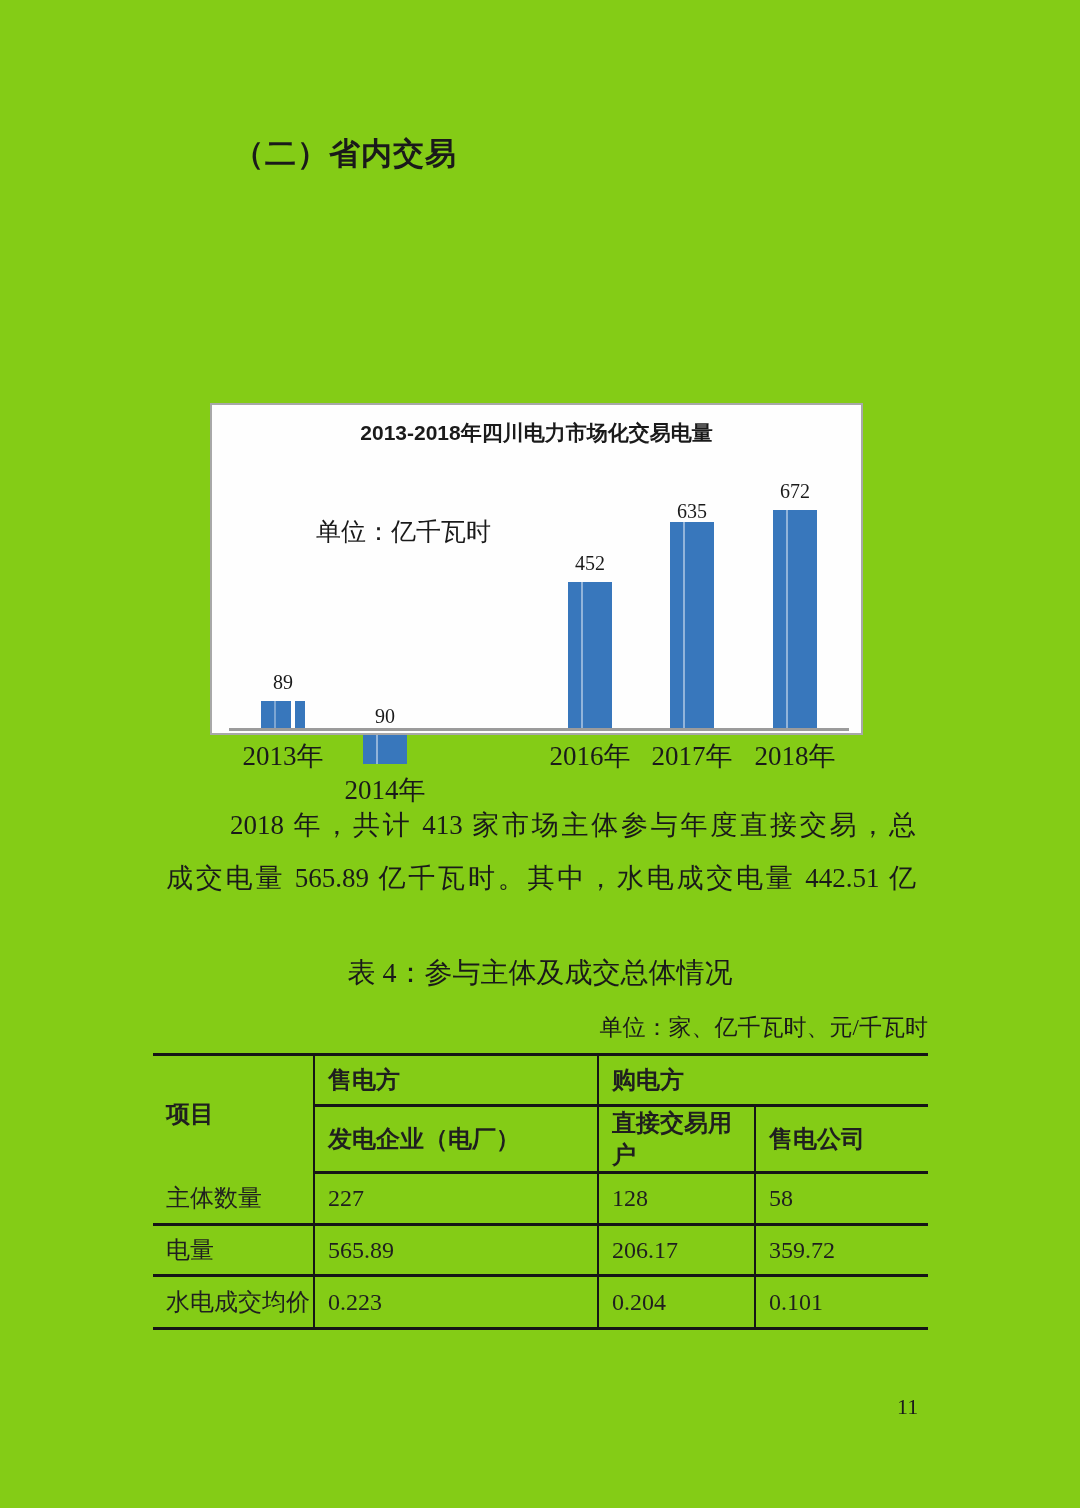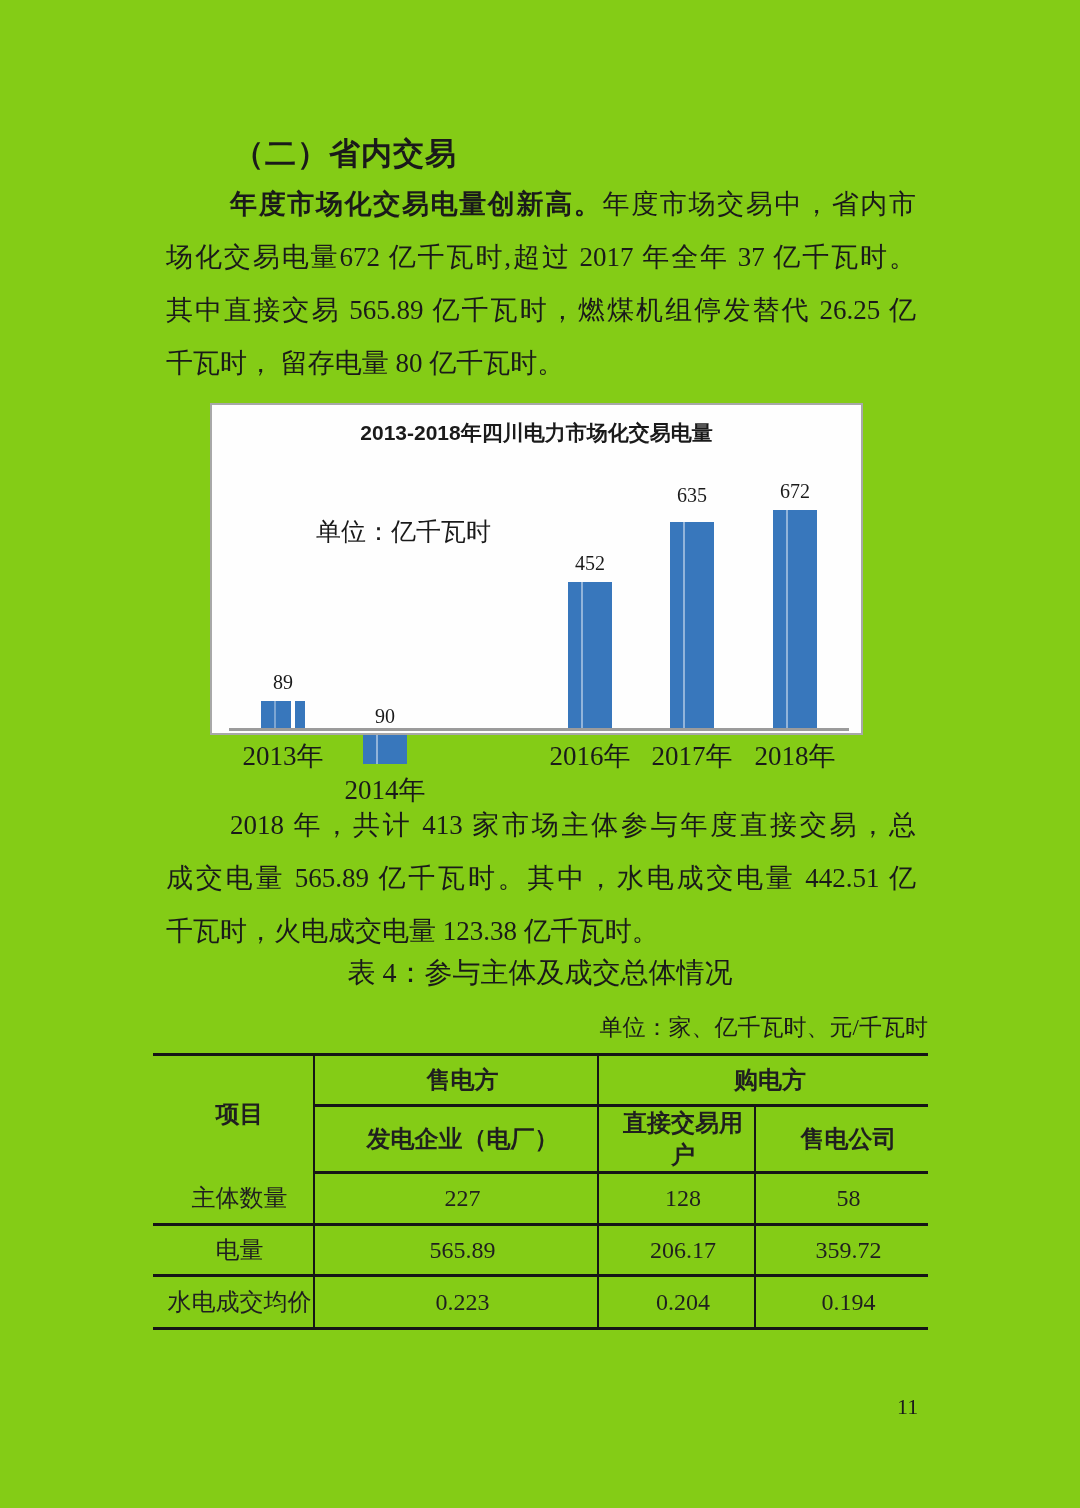--- a/index.html
+++ b/index.html
@@ -39,42 +39,36 @@
   .bar-value{position:absolute;left:0;width:100%;text-align:center;font-size:20px;}
   .year-label{position:absolute;bottom:5px;left:0;width:100%;text-align:center;font-size:27px;}
   .axis-line{position:absolute;left:17px;top:323px;width:620px;height:3px;background:#9b9b9b;}
   
   .tbl-caption{position:absolute;left:0;top:954px;width:1080px;text-align:center;font-size:28px;}
   .unit-note{position:absolute;right:152px;top:1012px;font-size:23px;}
   table.data{
     position:absolute;left:153px;top:1053px;width:775px;border-collapse:collapse;table-layout:fixed;
     font-size:24px;color:#1f1f1f;font-family:"Liberation Serif","DejaVu Serif",serif;
   }
-  table.data th,table.data td{font-weight:400;text-align:center;vertical-align:middle;padding:0 0 0 13px;}
+  table.data th,table.data td{font-weight:400;text-align:left;vertical-align:middle;padding:0 0 0 13px;}
   table.data th{font-weight:700;}
   .bt{border-top:3px solid #161616;}
   .bb{border-bottom:3px solid #161616;}
   .vl{border-left:2px solid #161616;}
   .rh1{height:51px;} .rh2{height:51px;}
   .rd1{height:52px;} .rd2{height:51px;} .rd3{height:53px;}
   .page-num{position:absolute;left:897px;top:1394px;font-size:22px;}
 </style>
 </head>
 <body>
 
 <div class="page">
 
   <div class="heading">（二）省内交易</div>
 
-  <div class="para" style="top:178px;">
-    <div class="jline indent"><span class="b">年度市场化交易电量创新高。</span><span>年度市场交易中，省内市</span></div>
-    <div class="jline">场化交易电量672 亿千瓦时,超过 2017 年全年 37 亿千瓦时。</div>
-    <div class="jline">其中直接交易 565.89 亿千瓦时，燃煤机组停发替代 26.25 亿</div>
-    <div class="lline">千瓦时， 留存电量 80 亿千瓦时。</div>
-  </div>
 
   <div class="chart-box">
     <div class="chart-title">2013-2018年四川电力市场化交易电量</div>
     <div class="chart-unit">单位：亿千瓦时</div>
     <div class="plot">
       <div class="chart-col c0">
         <div class="bar-value" style="bottom: 85px;">89</div>
         <div class="bar split" style="height: 29px; background-color: rgb(56, 119, 188);"></div>
         <div class="year-label">2013年</div>
       </div>
@@ -82,37 +76,36 @@
         <div class="bar-value" style="bottom: 85px;">90</div>
         <div class="bar" style="height: 29px; background-color: rgb(56, 119, 188);"></div>
         <div class="year-label">2014年</div>
       </div>
       <div class="chart-col c3">
         <div class="bar-value" style="bottom: 204px;">452</div>
         <div class="bar" style="height: 148px; background-color: rgb(56, 119, 188);"></div>
         <div class="year-label">2016年</div>
       </div>
       <div class="chart-col c4">
-        <div class="bar-value" style="bottom: 272px; margin-top: 30px;">635</div>
+        <div class="bar-value" style="bottom: 256px; margin-top: 30px;">635</div>
         <div class="bar" style="height: 208px; background-color: rgb(56, 119, 188);"></div>
         <div class="year-label">2017年</div>
       </div>
       <div class="chart-col c5">
         <div class="bar-value" style="bottom: 276px;">672</div>
         <div class="bar" style="height: 220px; background-color: rgb(56, 119, 188);"></div>
         <div class="year-label">2018年</div>
       </div>
     </div>
     <div class="axis-line" style="background: rgb(155, 155, 155);"></div>
   </div>
 
   <div class="para" style="top:799px;">
     <div class="jline indent">2018 年，共计 413 家市场主体参与年度直接交易，总</div>
     <div class="jline">成交电量 565.89 亿千瓦时。其中，水电成交电量 442.51 亿</div>
-    <div class="lline">千瓦时，火电成交电量 123.38 亿千瓦时。</div>
   </div>
 
   <div class="tbl-caption">表 4：参与主体及成交总体情况</div>
   <div class="unit-note">单位：家、亿千瓦时、元/千瓦时</div>
 
   <table class="data">
     <colgroup>
       <col style="width:161px">
         <col style="width:284px">
         <col style="width:157px">
@@ -138,20 +131,20 @@
     <tr class="rd2">
       <td class="bb">电量</td>
       <td class="bb vl">565.89</td>
       <td class="bb vl">206.17</td>
       <td class="bb vl">359.72</td>
     </tr>
     <tr class="rd3">
       <td class="bb">水电成交均价</td>
       <td class="bb vl">0.223</td>
       <td class="bb vl">0.204</td>
-      <td class="bb vl">0.194</td>
+      <td class="bb vl">0.101</td>
     </tr>
   </tbody>
     </table>
 
   <div class="page-num">11</div>
 
 </div>
 
 </body></html>

